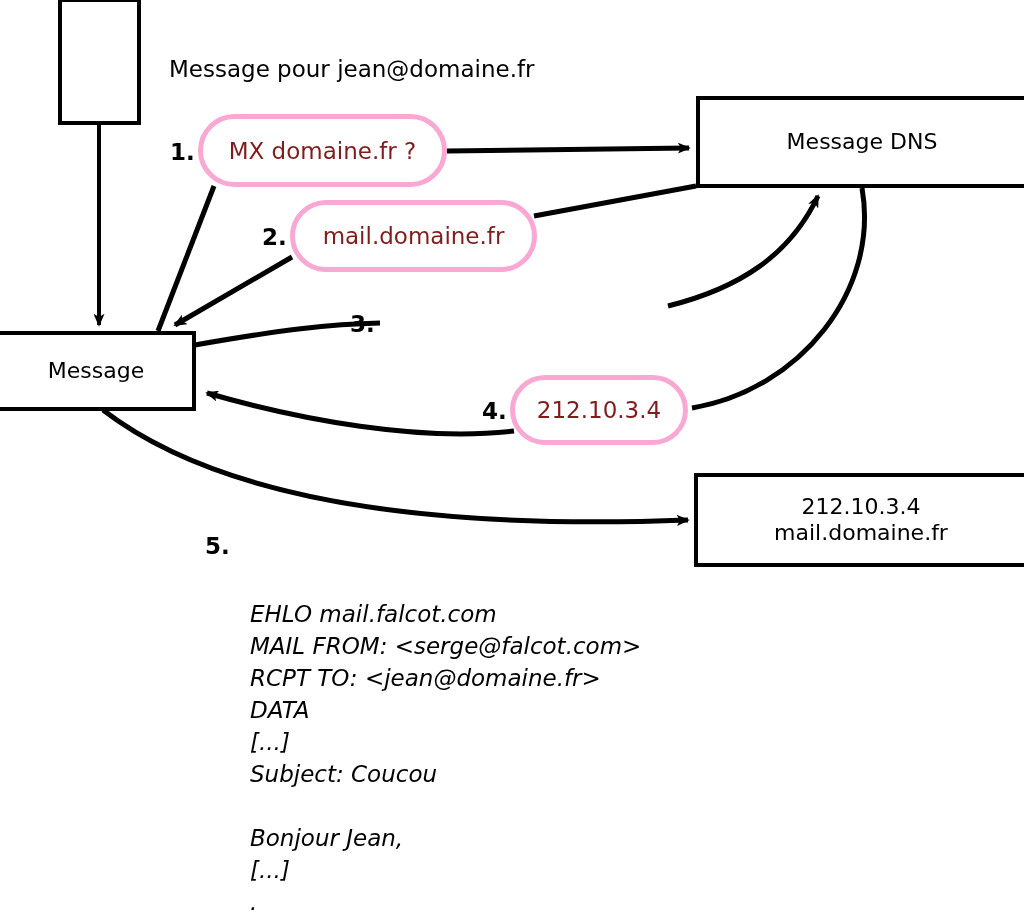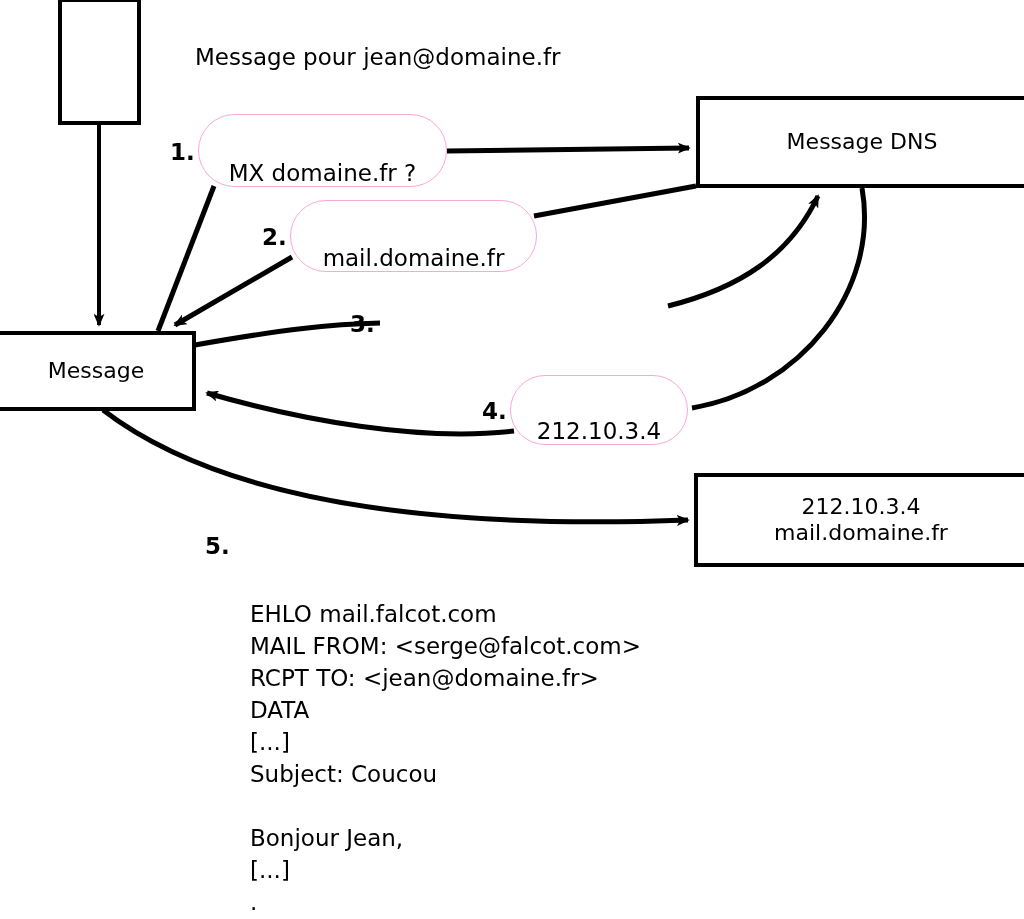--- a/index.html
+++ b/index.html
@@ -32,27 +32,27 @@
     justify-content: center;
     text-align: center;
     color: #000000;
     line-height: 1.18;
     z-index: 3;
   }
   .pill {
     position: absolute;
     box-sizing: border-box;
     background: #ffffff;
-    border: 1px solid #f9a8d4;
+    border: 5px solid #f9a8d4;
     border-radius: 999px;
     display: flex;
-    align-items: flex-end;
+    align-items: center;
     justify-content: center;
     text-align: center;
-    color: #000000;
+    color: #7f1d1d;
     z-index: 4;
     white-space: nowrap;
   }
   .step-num {
     position: absolute;
     font-weight: bold;
     color: #000000;
     z-index: 5;
     white-space: nowrap;
   }
@@ -61,20 +61,21 @@
     color: #000000;
     white-space: nowrap;
     z-index: 5;
   }
   .transcript {
     position: absolute;
     color: #000000;
     white-space: pre;
     line-height: 32px;
     z-index: 5;
+    font-style: italic;
   }
   .empty-box {
     position: absolute;
     box-sizing: border-box;
     background: #ffffff;
     border: 4px solid #000000;
     z-index: 3;
   }
 </style>
 </head>
@@ -114,21 +115,21 @@
 
   <div class="node-box" style="left:696px; top:96px; width:332px; height:92px; font-size:22px;">
     <span>Message DNS</span>
   </div>
 
   <div class="node-box" style="left:694px; top:473px; width:334px; height:94px; font-size:22px; flex-direction:column;">
     <span>212.10.3.4</span>
     <span>mail.domaine.fr</span>
   </div>
 
-  <div class="free-label" style="left:169px; top:44px; font-size:23px;margin-left:26px;">Message pour jean@domaine.fr</div>
+  <div class="free-label" style="left:169px; top:56px; font-size:23px;">Message pour jean@domaine.fr</div>
 
   <div class="step-num" style="left:170px; top:139px; font-size:23px;">1.</div>
   <div class="pill" style="left:198px; top:114px; width:249px; height:73px; font-size:23px;">
     <span>MX domaine.fr ?</span>
   </div>
 
   <div class="step-num" style="left:262px; top:224px; font-size:23px;">2.</div>
   <div class="pill" style="left:290px; top:200px; width:247px; height:72px; font-size:23px;">
     <span>mail.domaine.fr</span>
   </div>

